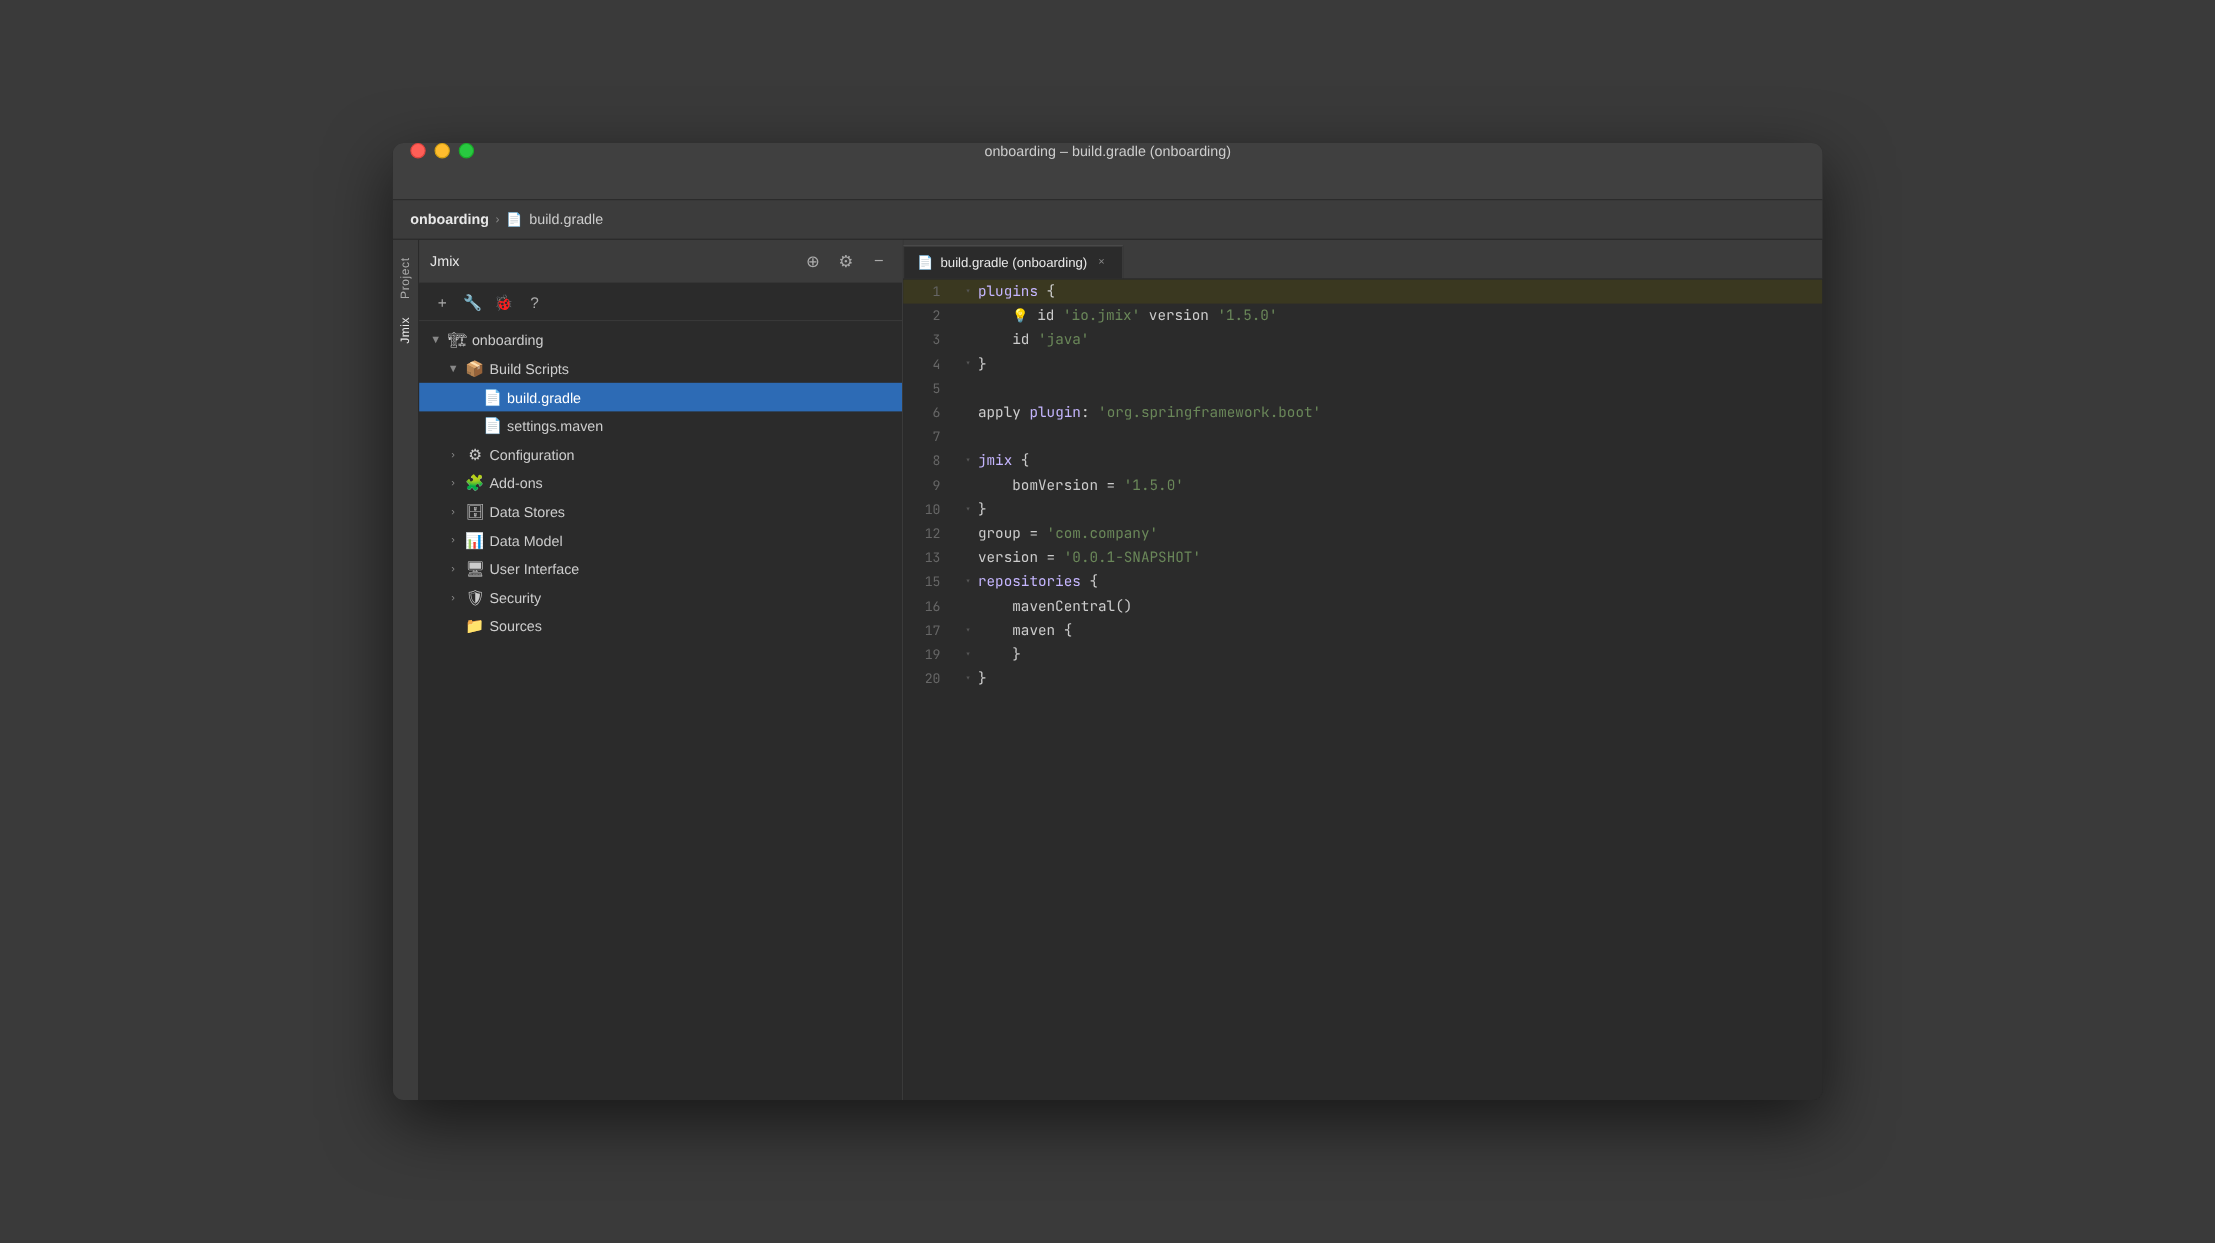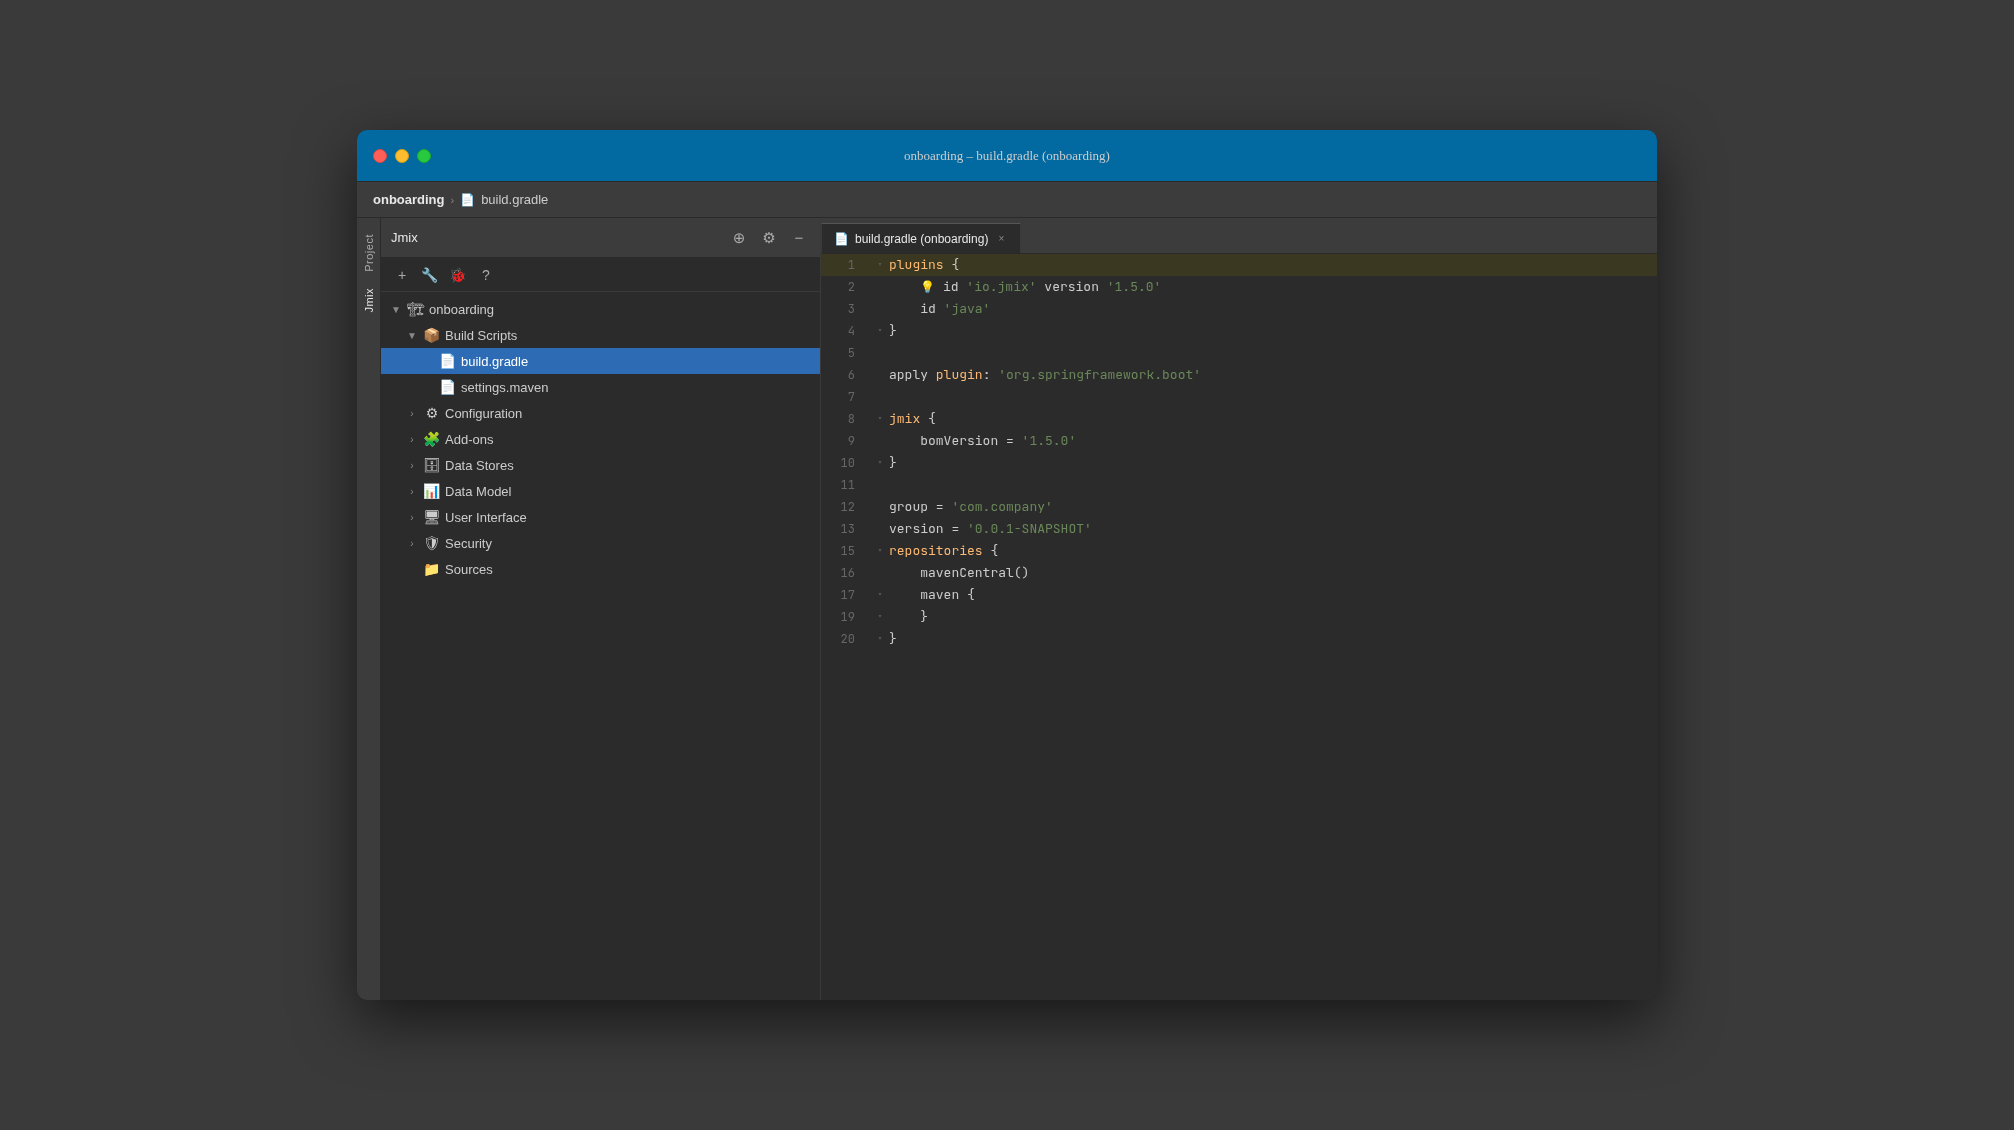--- a/index.html
+++ b/index.html
@@ -16,28 +16,27 @@
       height: 870px;
       background: #2b2b2b;
       border-radius: 10px;
       overflow: hidden;
       box-shadow: 0 20px 60px rgba(0,0,0,0.6);
       display: flex;
       flex-direction: column;
     }
     
     .titlebar {
-      background: #0369a1;
+      background: #404040;
       height: 52px;
       display: flex;
-      align-items: center;
+      align-items: flex-start;
       padding: 0 16px;
       flex-shrink: 0;
       border-bottom: 1px solid #2a2a2a;
-      font-family: Liberation Serif, serif;
     }
     .traffic-lights {
       display: flex;
       gap: 8px;
       margin-right: auto;
     }
     .traffic-light {
       width: 14px;
       height: 14px;
       border-radius: 50%;
@@ -261,21 +260,21 @@
       color: #555;
       font-size: 10px;
     }
     .code-content {
       flex: 1;
       padding-right: 20px;
       white-space: pre;
       color: #cccccc;
     }
     
-    .kw { color: #fdba74; } 
+    .kw { color: #c4b5fd; } 
     .str { color: #6a8759; margin-top: 48px; } 
     .link { color: #6897bb; text-decoration: underline; }
     .tip-icon { color: #ffcc00; font-size: 12px; }
     
     .file-tree::-webkit-scrollbar,
     .code-editor::-webkit-scrollbar { width: 8px; height: 8px; }
     .file-tree::-webkit-scrollbar-track,
     .code-editor::-webkit-scrollbar-track { background: #2b2b2b; }
     .file-tree::-webkit-scrollbar-thumb,
     .code-editor::-webkit-scrollbar-thumb { background: #555; border-radius: 4px; }
@@ -448,25 +447,20 @@
             <span class="line-num">9</span>
             <span class="fold-gutter"></span>
             <span class="code-content">    bomVersion = <span class="str">'1.5.0'</span></span>
           </div>
           <div class="code-line">
             <span class="line-num">10</span>
             <span class="fold-gutter">▾</span>
             <span class="code-content">}</span>
           </div>
           <div class="code-line">
-            <span class="line-num">11</span>
-            <span class="fold-gutter"></span>
-            <span class="code-content"></span>
-          </div>
-          <div class="code-line">
             <span class="line-num">12</span>
             <span class="fold-gutter"></span>
             <span class="code-content">group = <span class="str">'com.company'</span></span>
           </div>
           <div class="code-line">
             <span class="line-num">13</span>
             <span class="fold-gutter"></span>
             <span class="code-content">version = <span class="str">'0.0.1-SNAPSHOT'</span></span>
           </div>
           <div class="code-line">

